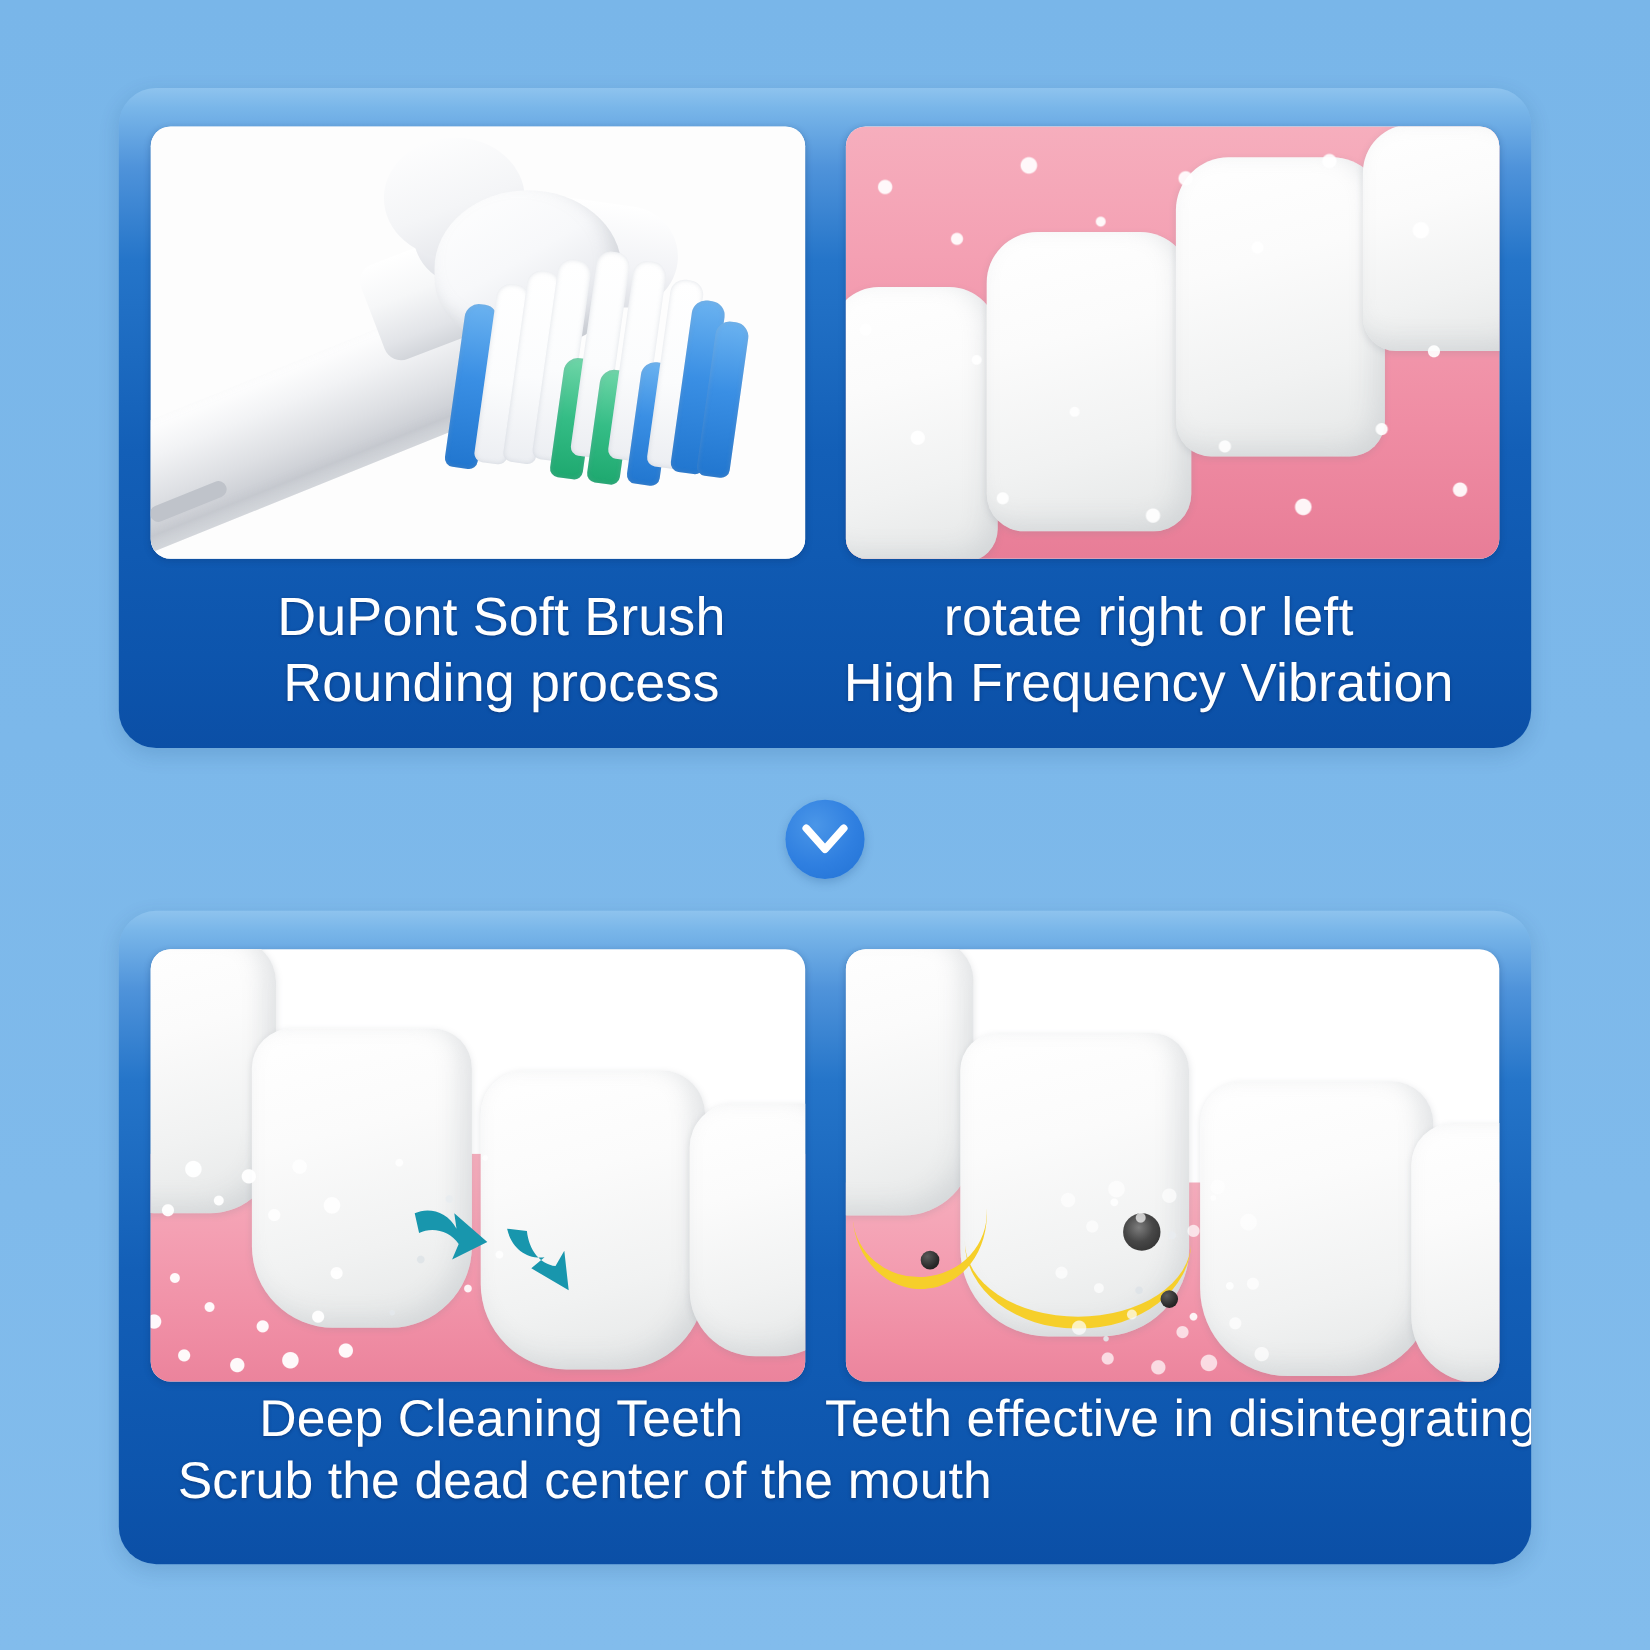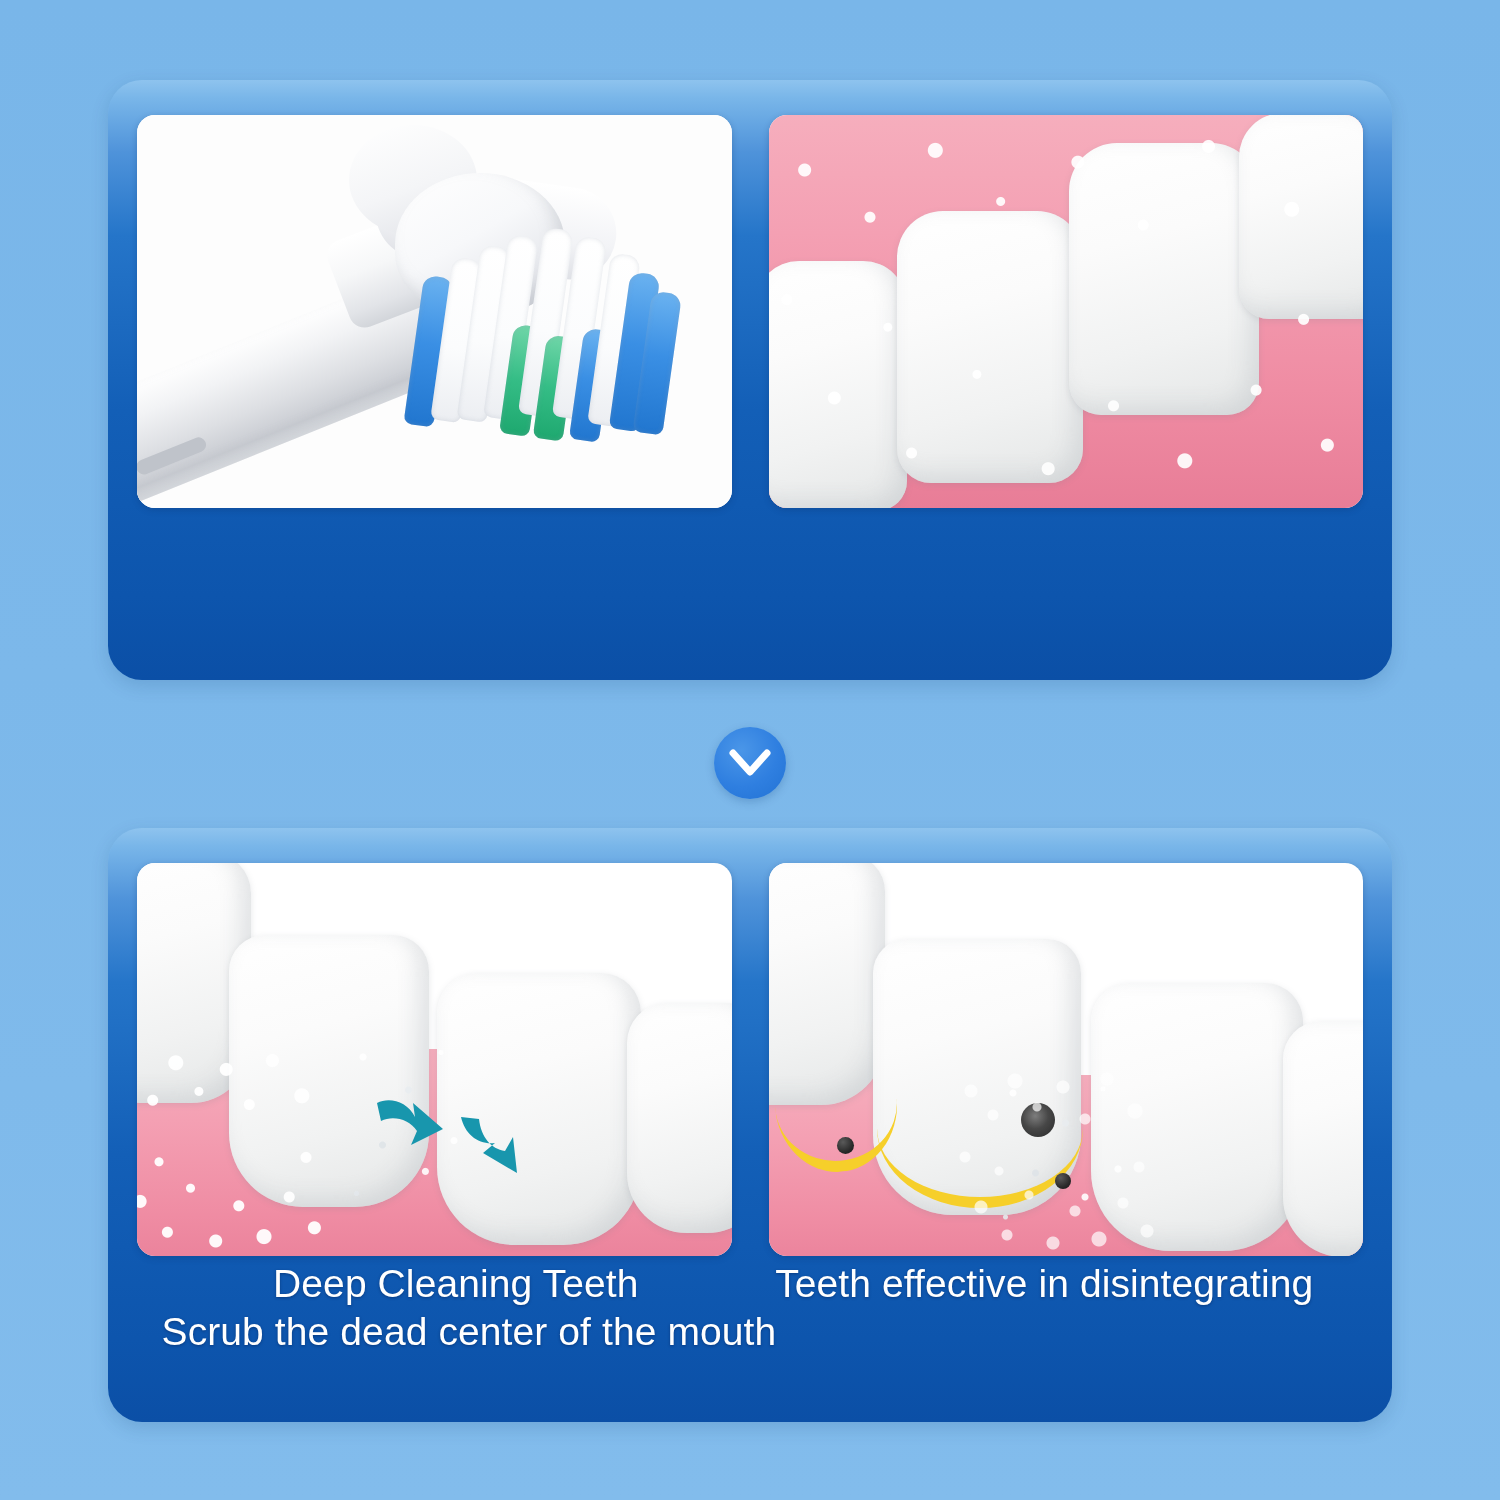--- a/index.html
+++ b/index.html
@@ -63,21 +63,21 @@
     position: absolute;
     left: 29px;
     right: 29px;
     text-align: center;
     color: #ffffff;
     text-shadow: 0 1px 3px rgba(0, 25, 70, 0.45);
     line-height: 1.22;
     letter-spacing: 0.1px;
   }
   .caption-top { top: 452px; font-size: 49px; }
-  .caption-bottom { top: 432px; font-size: 39px; }
+  .caption-bottom { top: 432px; font-size: 47px; }
   .caption .cap-col {
     display: inline-block;
     width: 48%;
     vertical-align: top;
   }
   .cap-line { display: block; white-space: nowrap; }
 
   
   .divider {
     position: absolute;
@@ -272,20 +272,29 @@
           <div class="tooth" style="left:-14px; top:146px; width:152px; height:250px; border-radius:44px 44px 30px 30px;"></div>
           <div class="tooth" style="left:128px; top:96px;  width:186px; height:272px; border-radius:46px 46px 34px 34px;"></div>
           <div class="tooth" style="left:300px; top:28px;  width:190px; height:272px; border-radius:48px 48px 32px 32px;"></div>
           <div class="tooth" style="left:470px; top:-2px;  width:160px; height:206px; border-radius:44px 44px 30px 30px;"></div>
           <div class="foam-layer"></div>
         </div>
       </div>
 
     </div>
 
+    <div class="caption caption-top">
+      <span class="cap-col">
+        <span class="cap-line">DuPont Soft Brush</span>
+        <span class="cap-line">Rounding process</span>
+      </span><span class="cap-col">
+        <span class="cap-line">rotate right or left</span>
+        <span class="cap-line">High Frequency Vibration</span>
+      </span>
+    </div>
 
   </div>
 
   <div class="divider">
     <div class="chev-badge">
       <svg width="42" height="30" viewBox="0 0 42 30">
         <path d="M4 5 L21 24 L38 5" fill="none" stroke="#ffffff" stroke-width="7" stroke-linecap="round" stroke-linejoin="round"></path>
       </svg>
     </div>
   </div>

